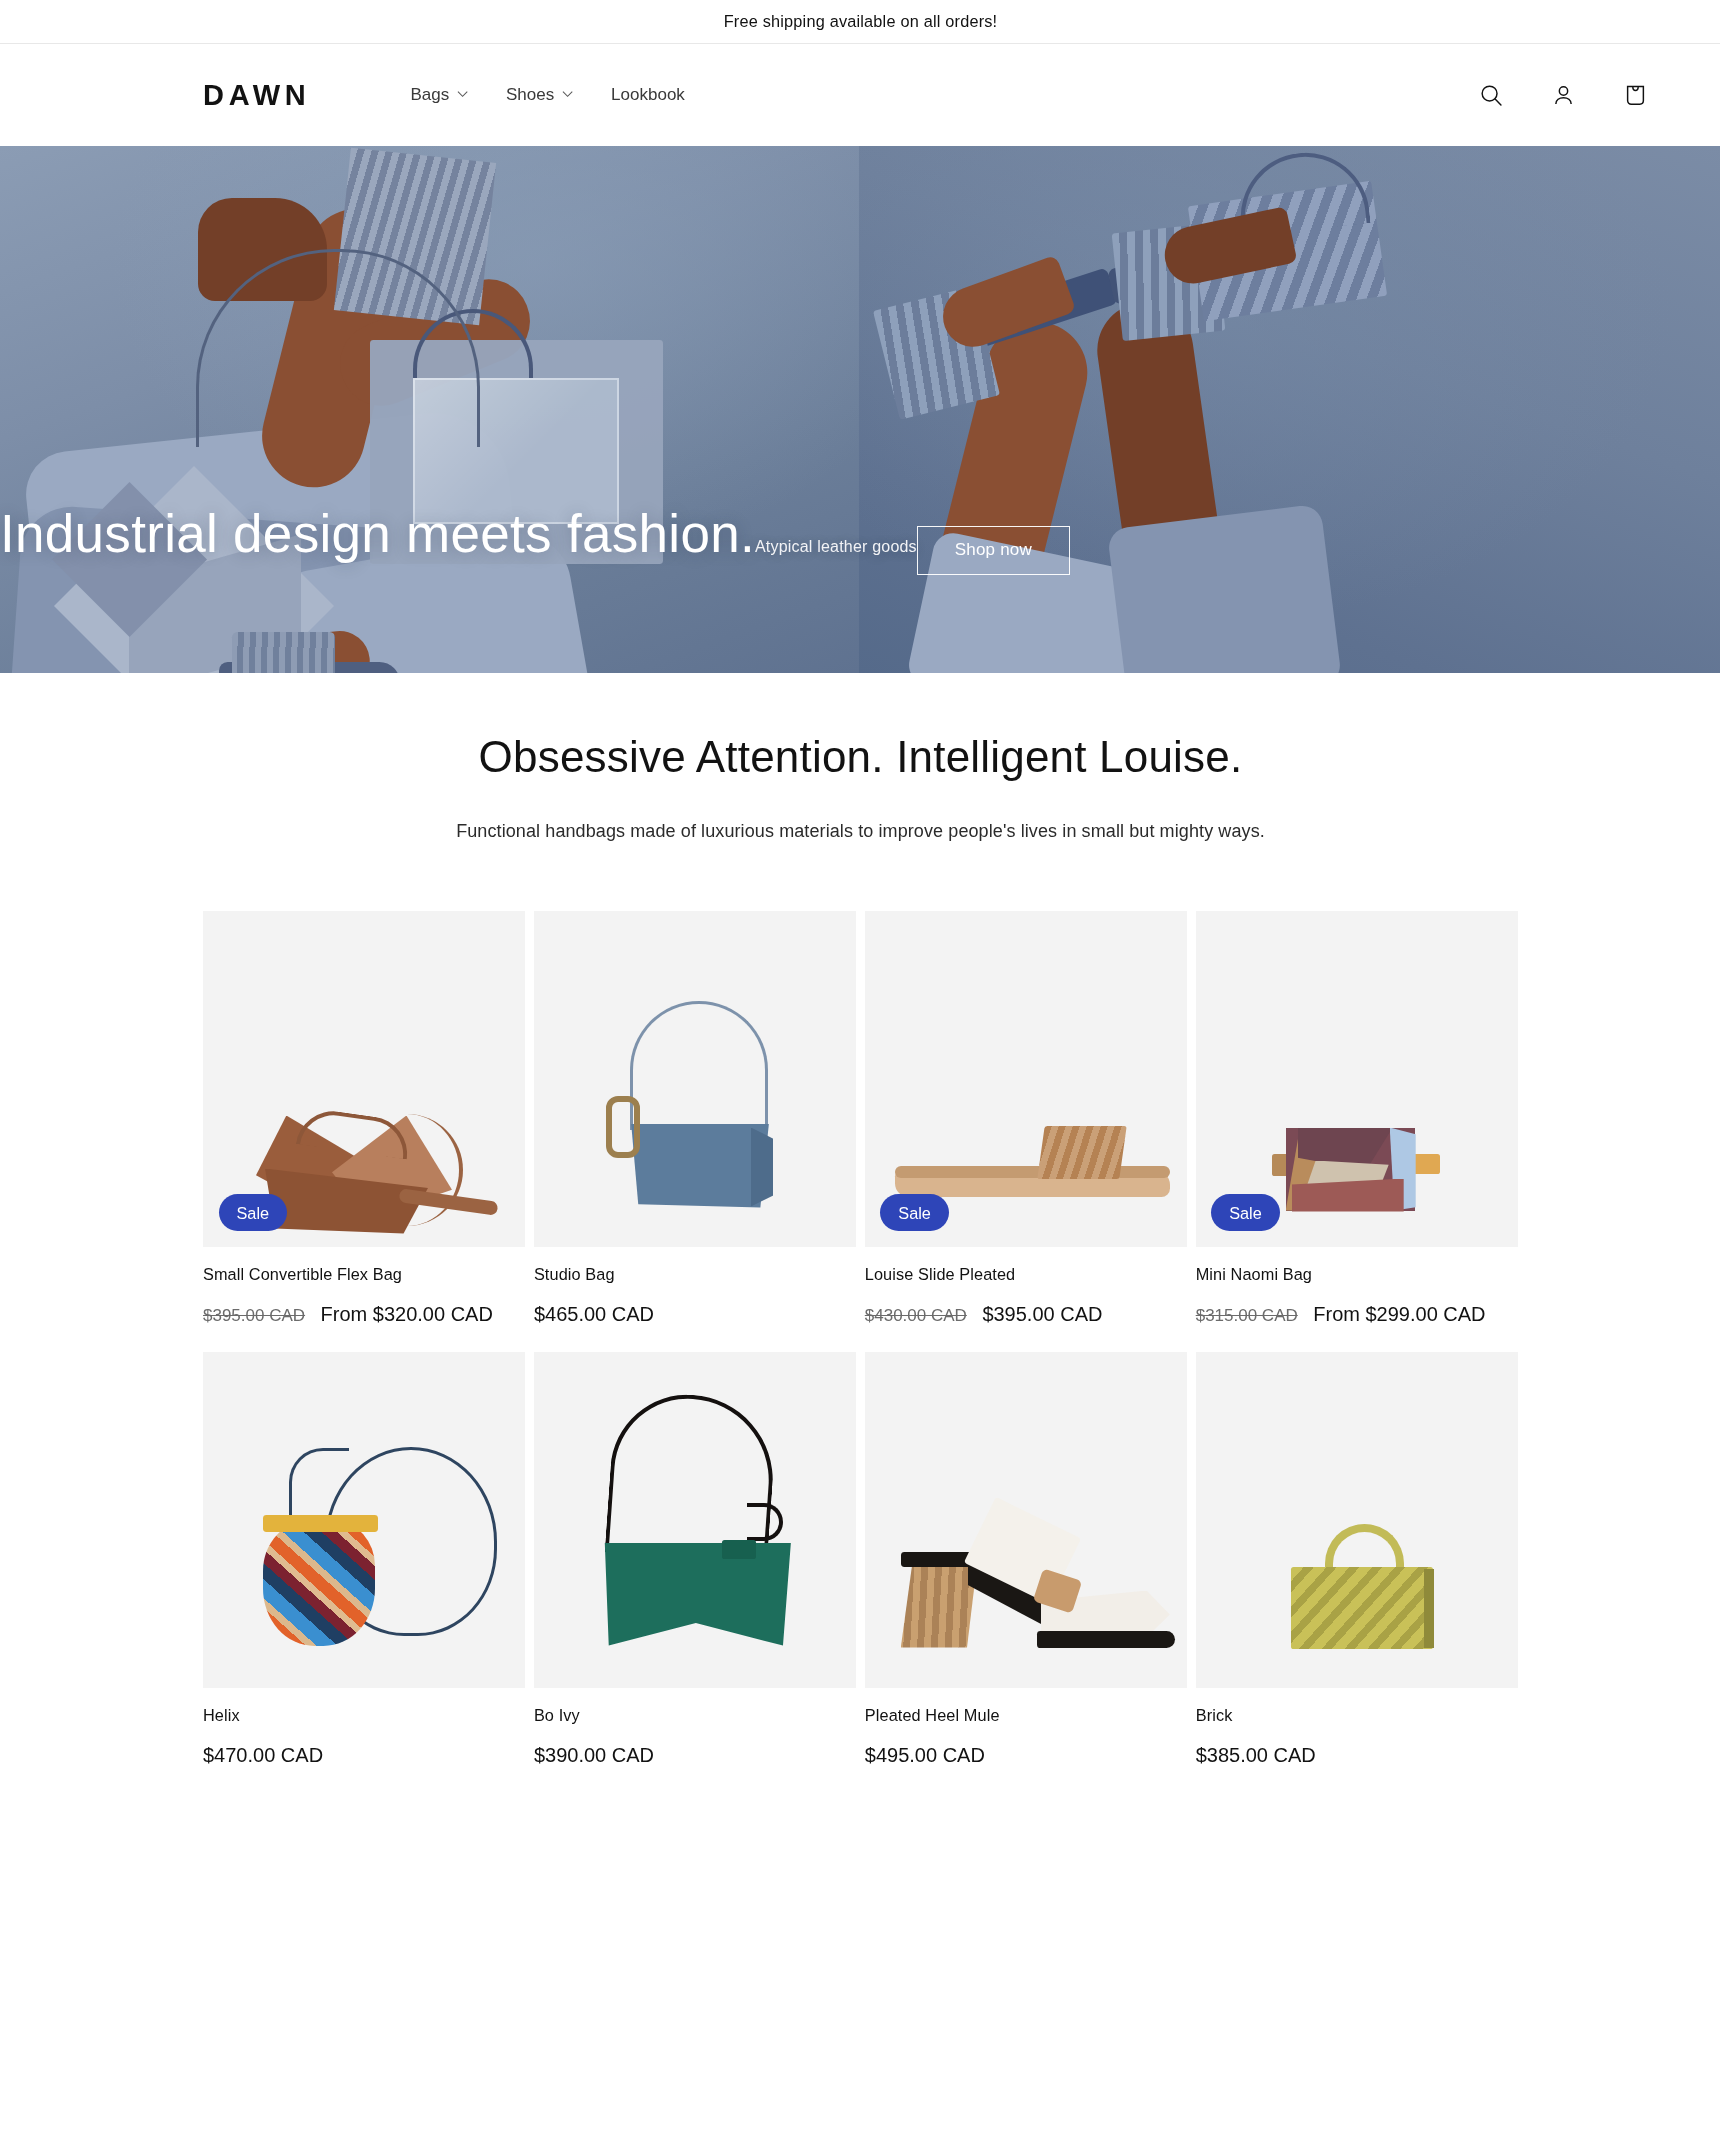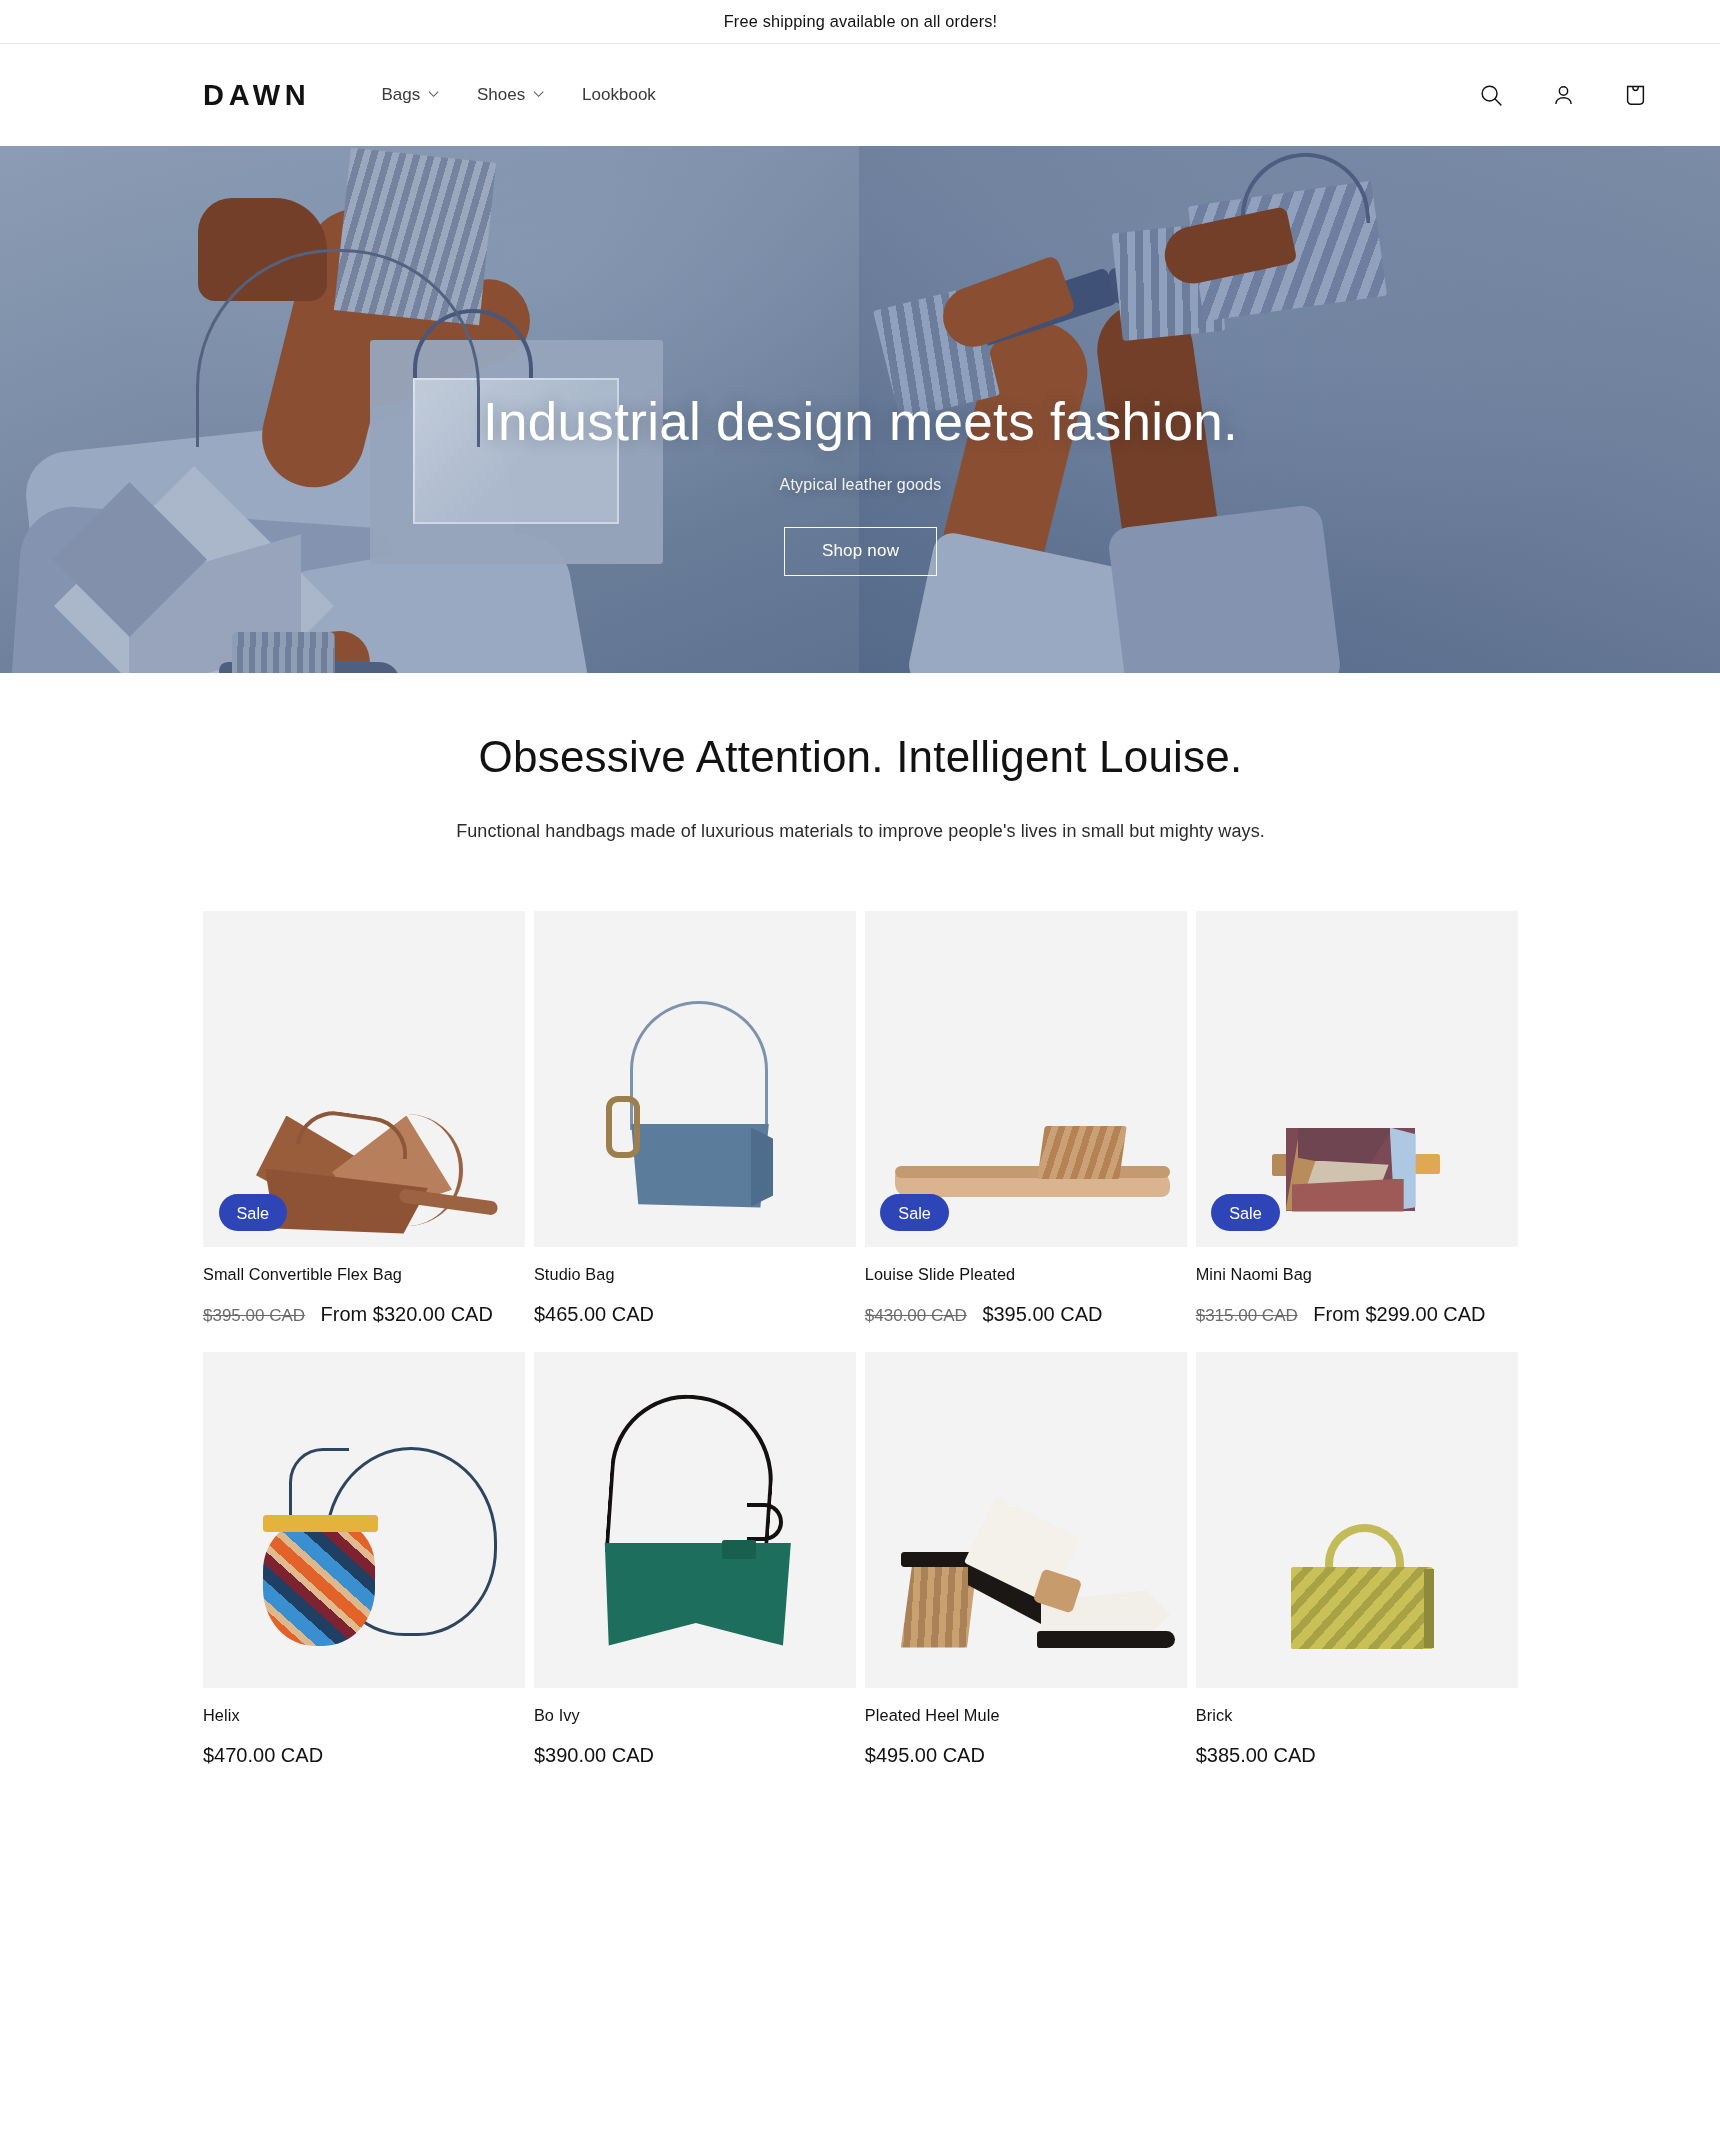--- a/index.html
+++ b/index.html
@@ -26,21 +26,21 @@
   .header {
     height: 102px;
     display: flex; align-items: center;
     padding: 0 67px 0 203px;
     background: #ffffff;
   }
   .logo {
     font-size: 29px; font-weight: 700; letter-spacing: 4.7px;
     color: #121212; line-height: 1;
   }
-  .nav { display: flex; align-items: center; margin-left: 71px; gap: 0; }
+  .nav { display: flex; align-items: center; margin-left: 100px; gap: 0; }
   .nav-item {
     display: flex; align-items: center; gap: 7.7px;
     font-size: 17px; color: #3a3a3a; padding: 0 19px;
     cursor: pointer; white-space: nowrap;
   }
   .nav-item:first-child { padding-left: 0; }
   .chev { display: block; width: 11.2px; height: 11.2px; position: relative; top: -1.7px; }
   .chev svg { display: block; }
   .header-actions {
     margin-left: auto; display: flex; align-items: center; gap: 34px;
@@ -76,21 +76,21 @@
   .skin2 { background: #733f28; }
   .denim { background: #9aa9c2; }
   .denim2{ background: #8494b0; }
   .bagA  { background: #97a4bb; }
   .bagB  { background: #8390ab; }
   .bagC  { background: #aab6ca; }
 
   
   .hero-content {
     position: absolute; left: 0; right: 0; top: 0; bottom: 0;
-    display: flex; flex-direction: column; align-items: center;
+    display: flex; flex-direction: row; align-items: center;
     justify-content: flex-start; padding-top: 248px;
     text-align: center; z-index: 5;
   }
   .hero-title {
     font-size: 53px; font-weight: 400; color: #ffffff;
     letter-spacing: 0.3px; line-height: 1.05;
     text-shadow: 0 0.9px 15.5px rgba(30,40,60,.28);
   }
   .hero-sub {
     margin-top: 26px; font-size: 16px; color: #f2f3f6;

